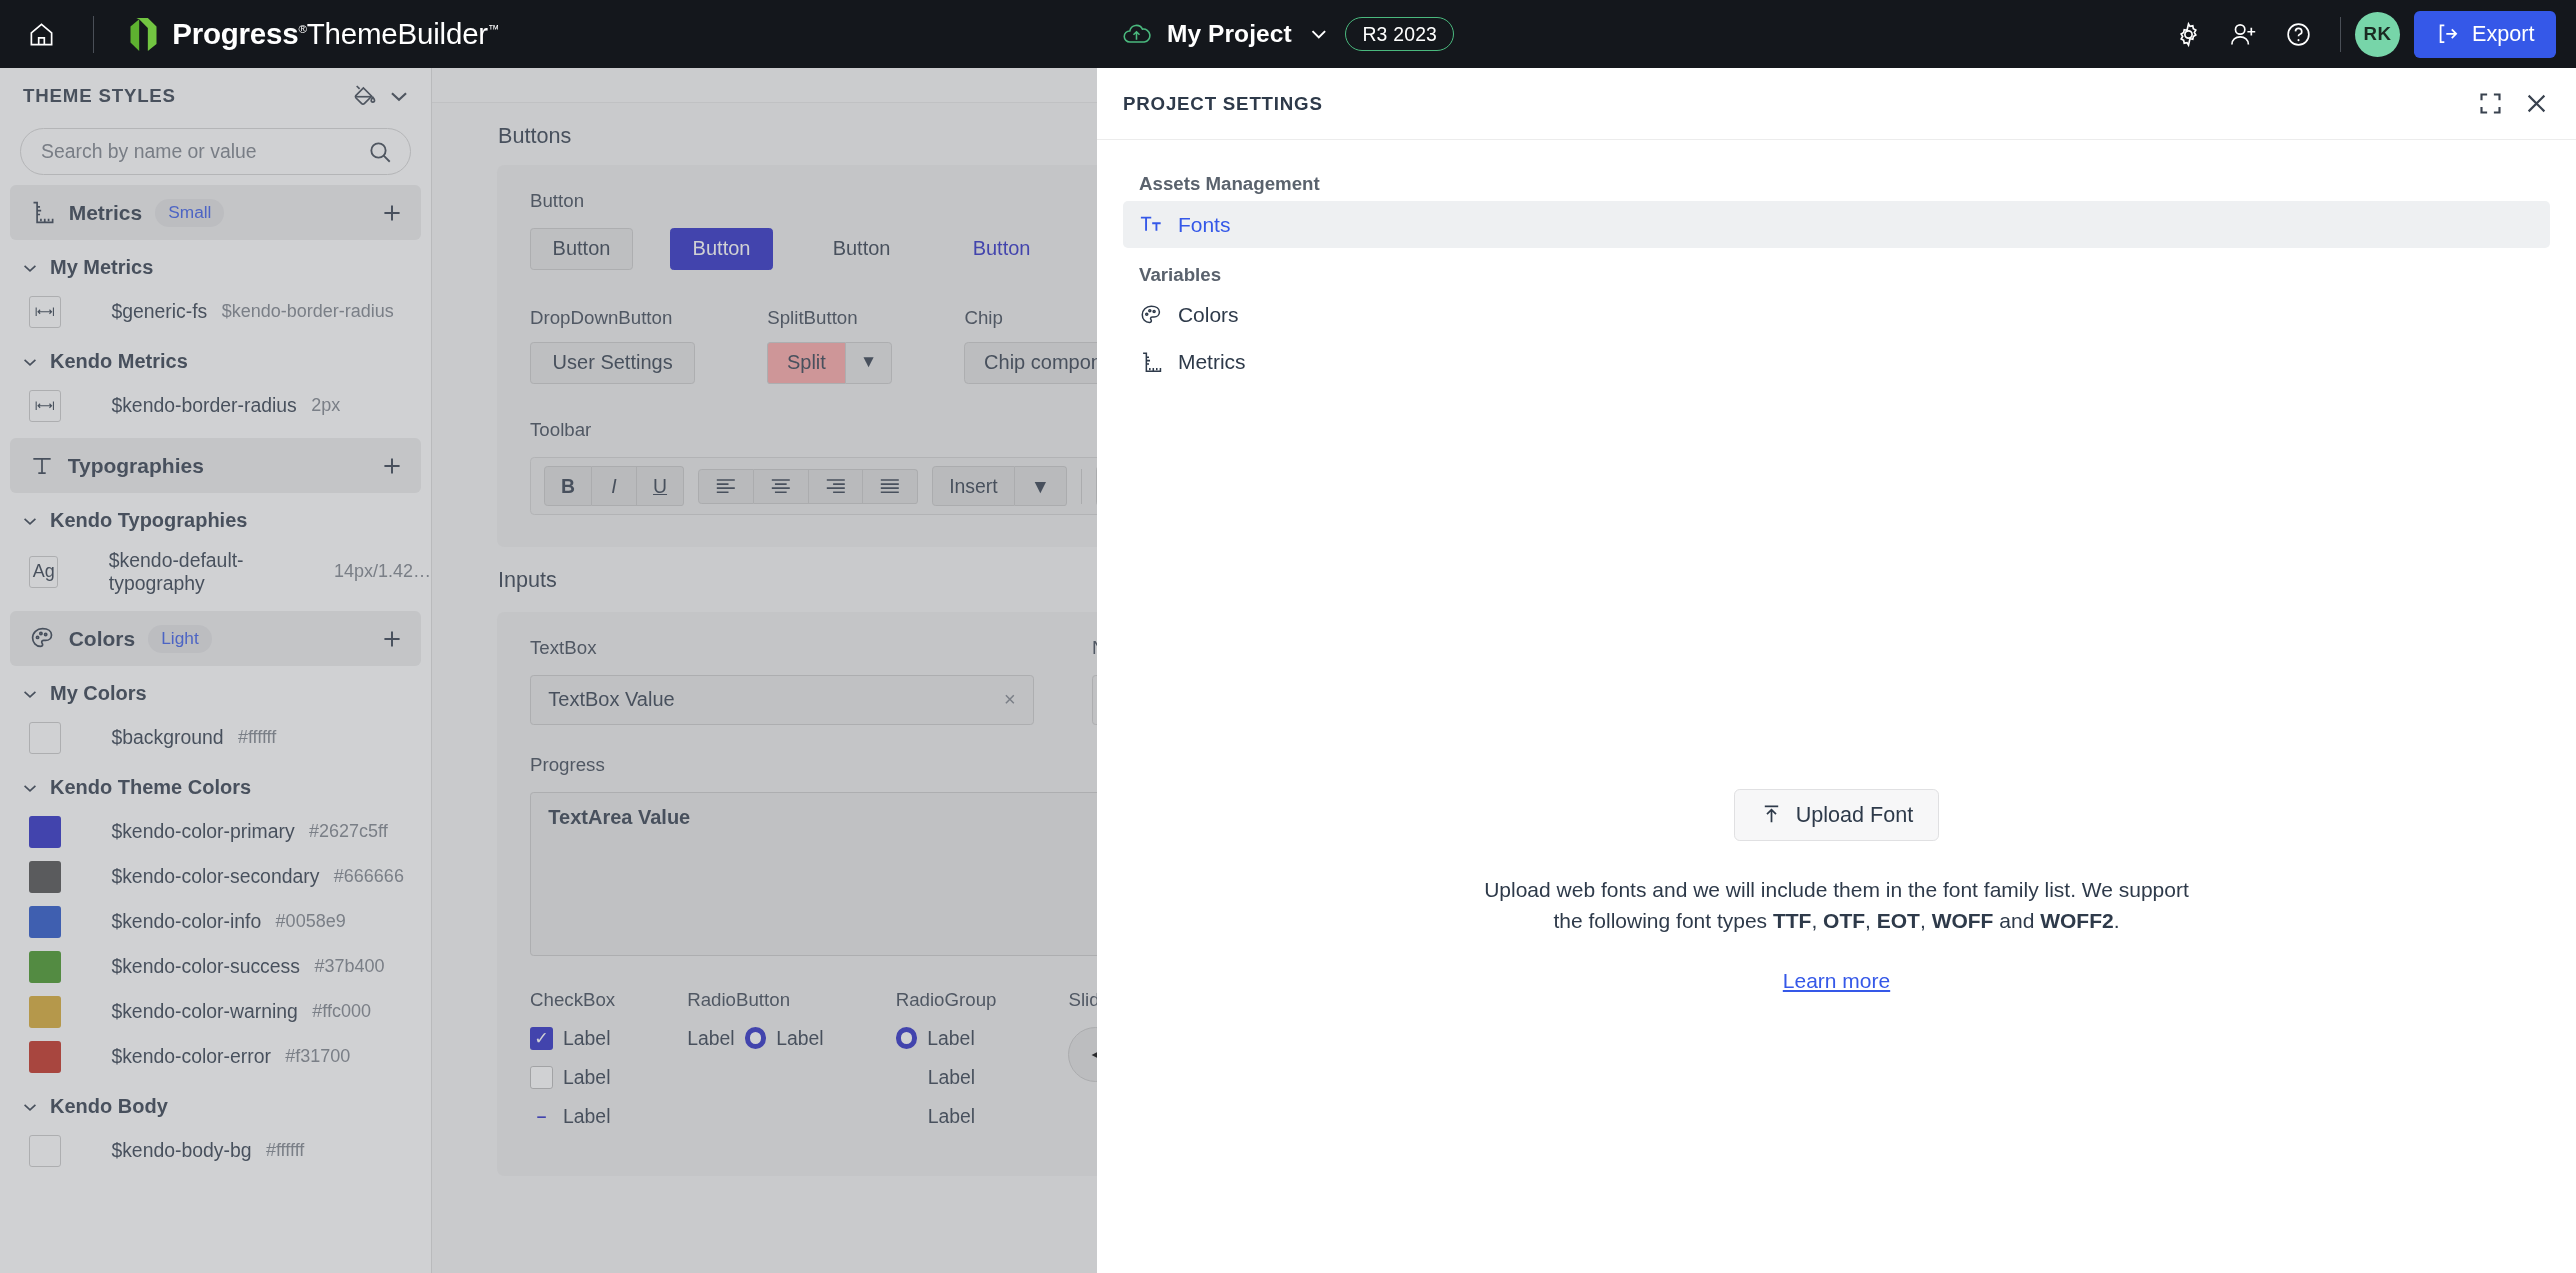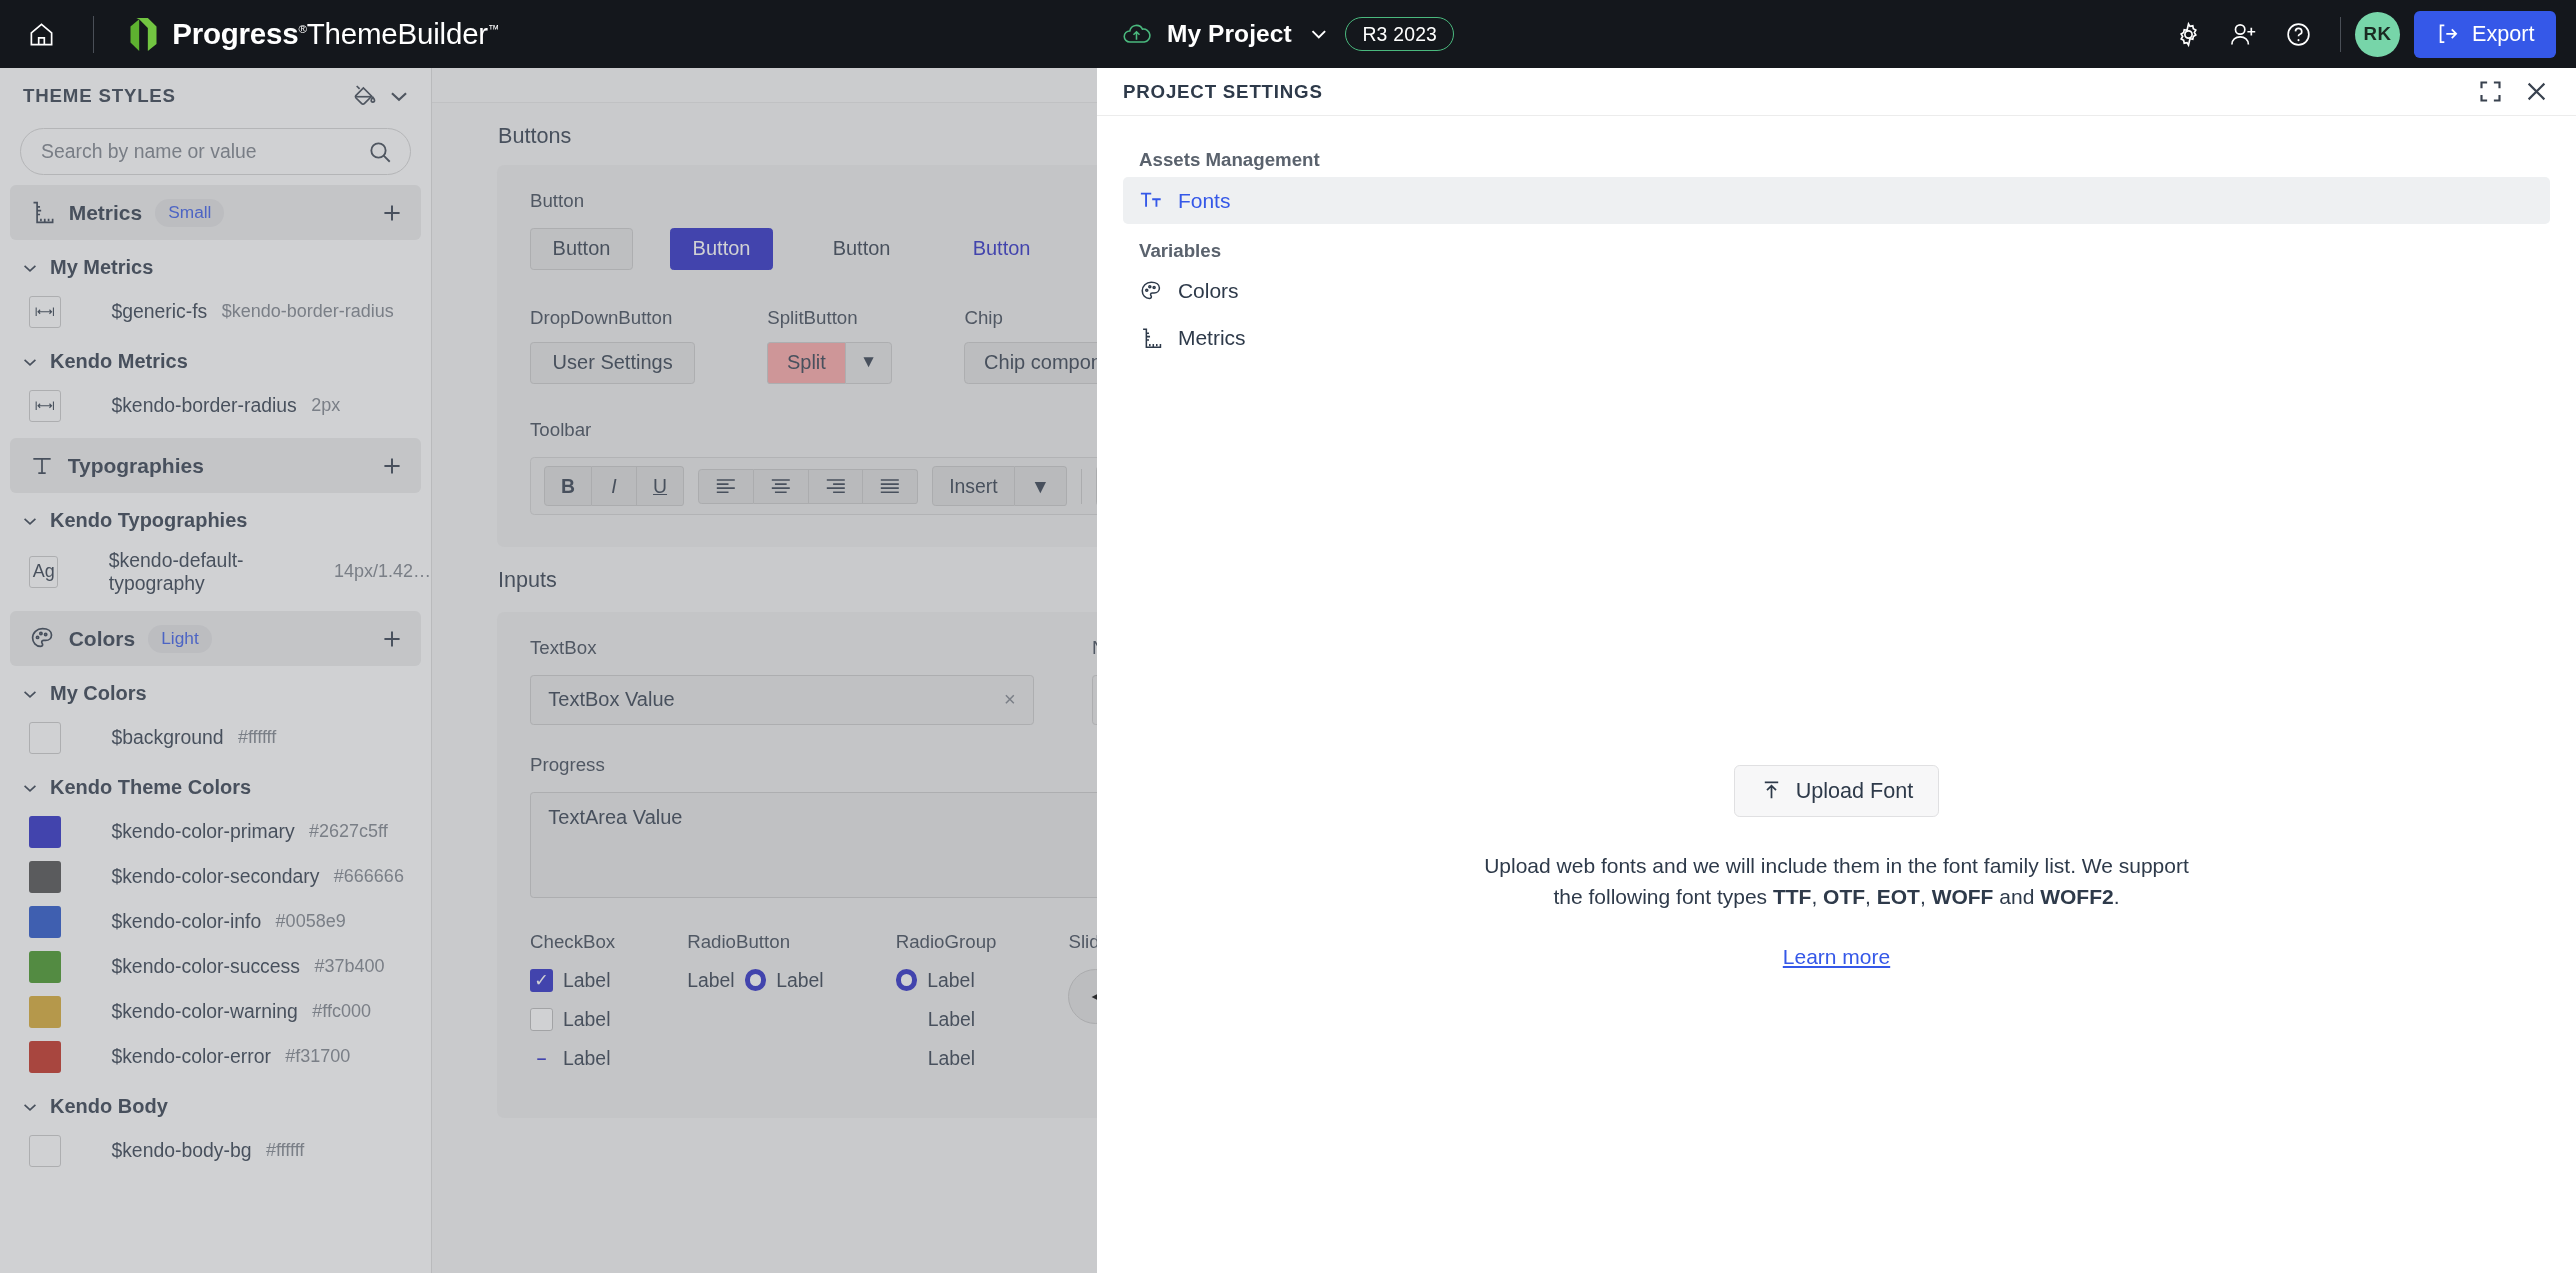--- a/index.html
+++ b/index.html
@@ -158,22 +158,22 @@
   .tsep { width:0.7px; height:35px; background:#c7c7c7; }
 
   .inputs-card { margin-top: 18.7px; }
   .in-row { display:flex; }
   .in-col { }
   .in-field {
     border:0.7px solid #c9c9c9; background:#e6e6e6; border-radius:3.6px; height:50px;
     display:flex; align-items:center; padding: 0 17.3px; font-size:20px; color:#2e3a4a;
   }
   .ta-field {
-    border:0.7px solid #c9c9c9; background:#e6e6e6; border-radius:3.6px; height:106px;
-    padding: 13px 17.3px; font-size:20px; color:#2e3a4a; position:relative;
+    border:0.7px solid #c9c9c9; background:#e6e6e6; border-radius:3.6px; height:164px;
+    padding: 13px 17.3px; font-size:20px; color:#2e3a4a; position:relative;font-weight:bold;
   }
   .ta-grip { position:absolute; right:7.2px; bottom:5.8px; font-size:16px; color:#8b9097; }
 
   .ctrl-row { display:flex; gap: 72px; margin-top: 33px; }
   .cb { display:flex; align-items:center; gap:10px; margin-bottom:16px; font-size:19.4px; color:#2e3a4a; }
   .cbox { width:23px; height:23px; border-radius:2.9px; background:#2627c5; color:#fff; display:flex; align-items:center; justify-content:center; font-size:17.3px;}
   .cbox.off { background:#fff; border:0.7px solid #b9b9b9; }
   .cbox.ind { background:transparent; color:#2627c5; font-weight:700; }
   .radio { width:21.6px; height:21.6px; border-radius:50%; border:5px solid #2627c5; background:#fff; }
   .slider-knob { width:55px; height:55px; border-radius:50%; background:#e0e0e0; border:0.7px solid #c6c6c6; display:flex; align-items:center; justify-content:center; }
@@ -181,21 +181,21 @@
   
   .scrim {
     position: absolute; top: 68px; left: 0; width: 1097px; height: 1205px;
     background: rgba(120,124,130,0.35); z-index: 30;
   }
   .panel {
     position:absolute; top:68px; left:1097px; width:1479px; height:1205px;
     background:#ffffff; z-index: 35; display:flex; flex-direction:column;
   }
   .panel-head {
-    height: 48px; display:flex; align-items:center; padding: 0 26px 0 26px;
+    height: 72px; display:flex; align-items:center; padding: 0 26px 0 26px;
     border-bottom: 0.7px solid #ececec;
   }
   .panel-title { font-size: 18.7px; font-weight:700; color:#2e3a4a; letter-spacing:0.8px; flex:1; }
   .panel-head-icons { display:flex; align-items:center; gap: 18.7px; }
 
   .panel-nav { padding: 17.3px 26px 0 26px; }
   .nav-item {
     display:flex; align-items:center; gap: 14.4px; height: 47px;
     padding: 0 16px; border-radius: 5px; font-size: 21px; color:#2e3a4a;
   }

